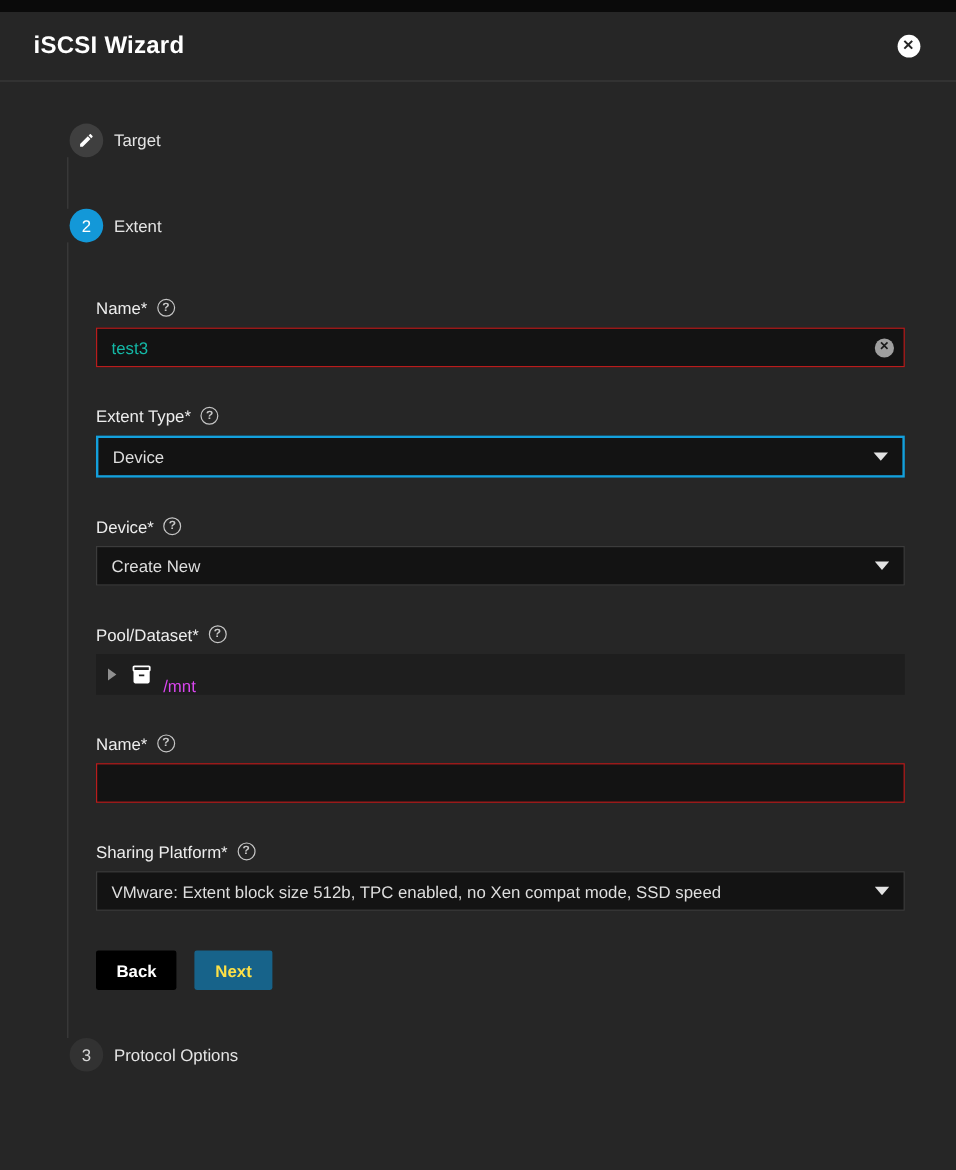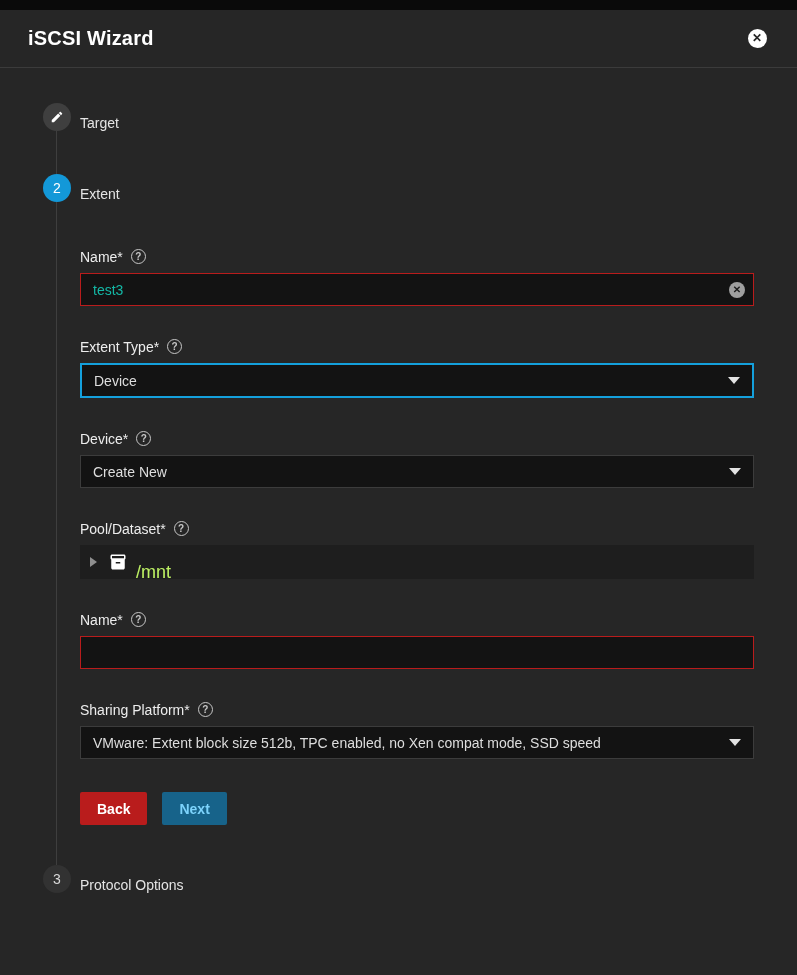--- a/index.html
+++ b/index.html
@@ -23,21 +23,21 @@
   .close-btn {
     margin-left:auto; background:none; border:none; cursor:pointer;
     width:24px; height:24px; display:flex; align-items:center; justify-content:center;
   }
   .close-circle {
     width:19px; height:19px; border-radius:50%; background:#ffffff;
     color:#262626; font-size:12px; font-weight:bold; line-height:19px; text-align:center;
   }
   
   .wizard-body { padding-top:35px; }
-  .step-row { display:flex; align-items:flex-end; padding-left:43px; height:28px; }
+  .step-row { display:flex; align-items:center; padding-left:58px; height:28px; }
   .step-circle {
     width:28px; height:28px; border-radius:50%; flex:0 0 28px;
     display:flex; align-items:center; justify-content:center; font-size:14px;
   }
   .step-circle.completed { background:#3f3f3f; }
   .step-circle.active { background:#1398d8; color:#ffffff; }
   .step-circle.pending { background:#323232; color:#d8d8d8; }
   .step-label { margin-left:9px; font-size:14px; color:#e4e4e4; }
   .connector { margin-left:56px; border-left:1px solid #3e3e3e; height:43px; }
   .step-content {
@@ -89,30 +89,30 @@
   .tree-row {
     height:34px; background:#1e1e1e; margin-top:1px;
     display:flex; align-items:center; padding-left:10px; cursor:pointer;
   }
   .expand-arrow {
     width:0; height:0;
     border-top:5px solid transparent; border-bottom:5px solid transparent;
     border-left:7px solid #8f8f8f; margin-right:12px;
   }
   .tree-node-icon { margin-right:9px; display:flex; }
-  .tree-node-label { font-size:18px; color:#bef264;margin-top:20px; }
+  .tree-node-label { font-size:14px; color:#d946ef;margin-top:20px; }
   
   .actions-row { display:flex; gap:15px; margin-top:0; }
   .btn {
     height:33px; padding:0 17px; border:none; border-radius:2px;
     font-size:14px; font-weight:bold; cursor:pointer;
     font-family:"Liberation Sans", sans-serif;
   }
-  .btn-back { background:#b91c1c; color:#ffffff; }
-  .btn-next { background:#17638a; color:#7dd3fc; cursor:default; }
+  .btn-back { background:#000000; color:#ffffff; }
+  .btn-next { background:#17638a; color:#fde047; cursor:default; }
 </style>
 </head>
 <body>
 
 <div class="page">
   <div class="dialog">
 
     <div class="dialog-header">
       <div class="dialog-title">iSCSI Wizard</div>
       <button class="close-btn">

